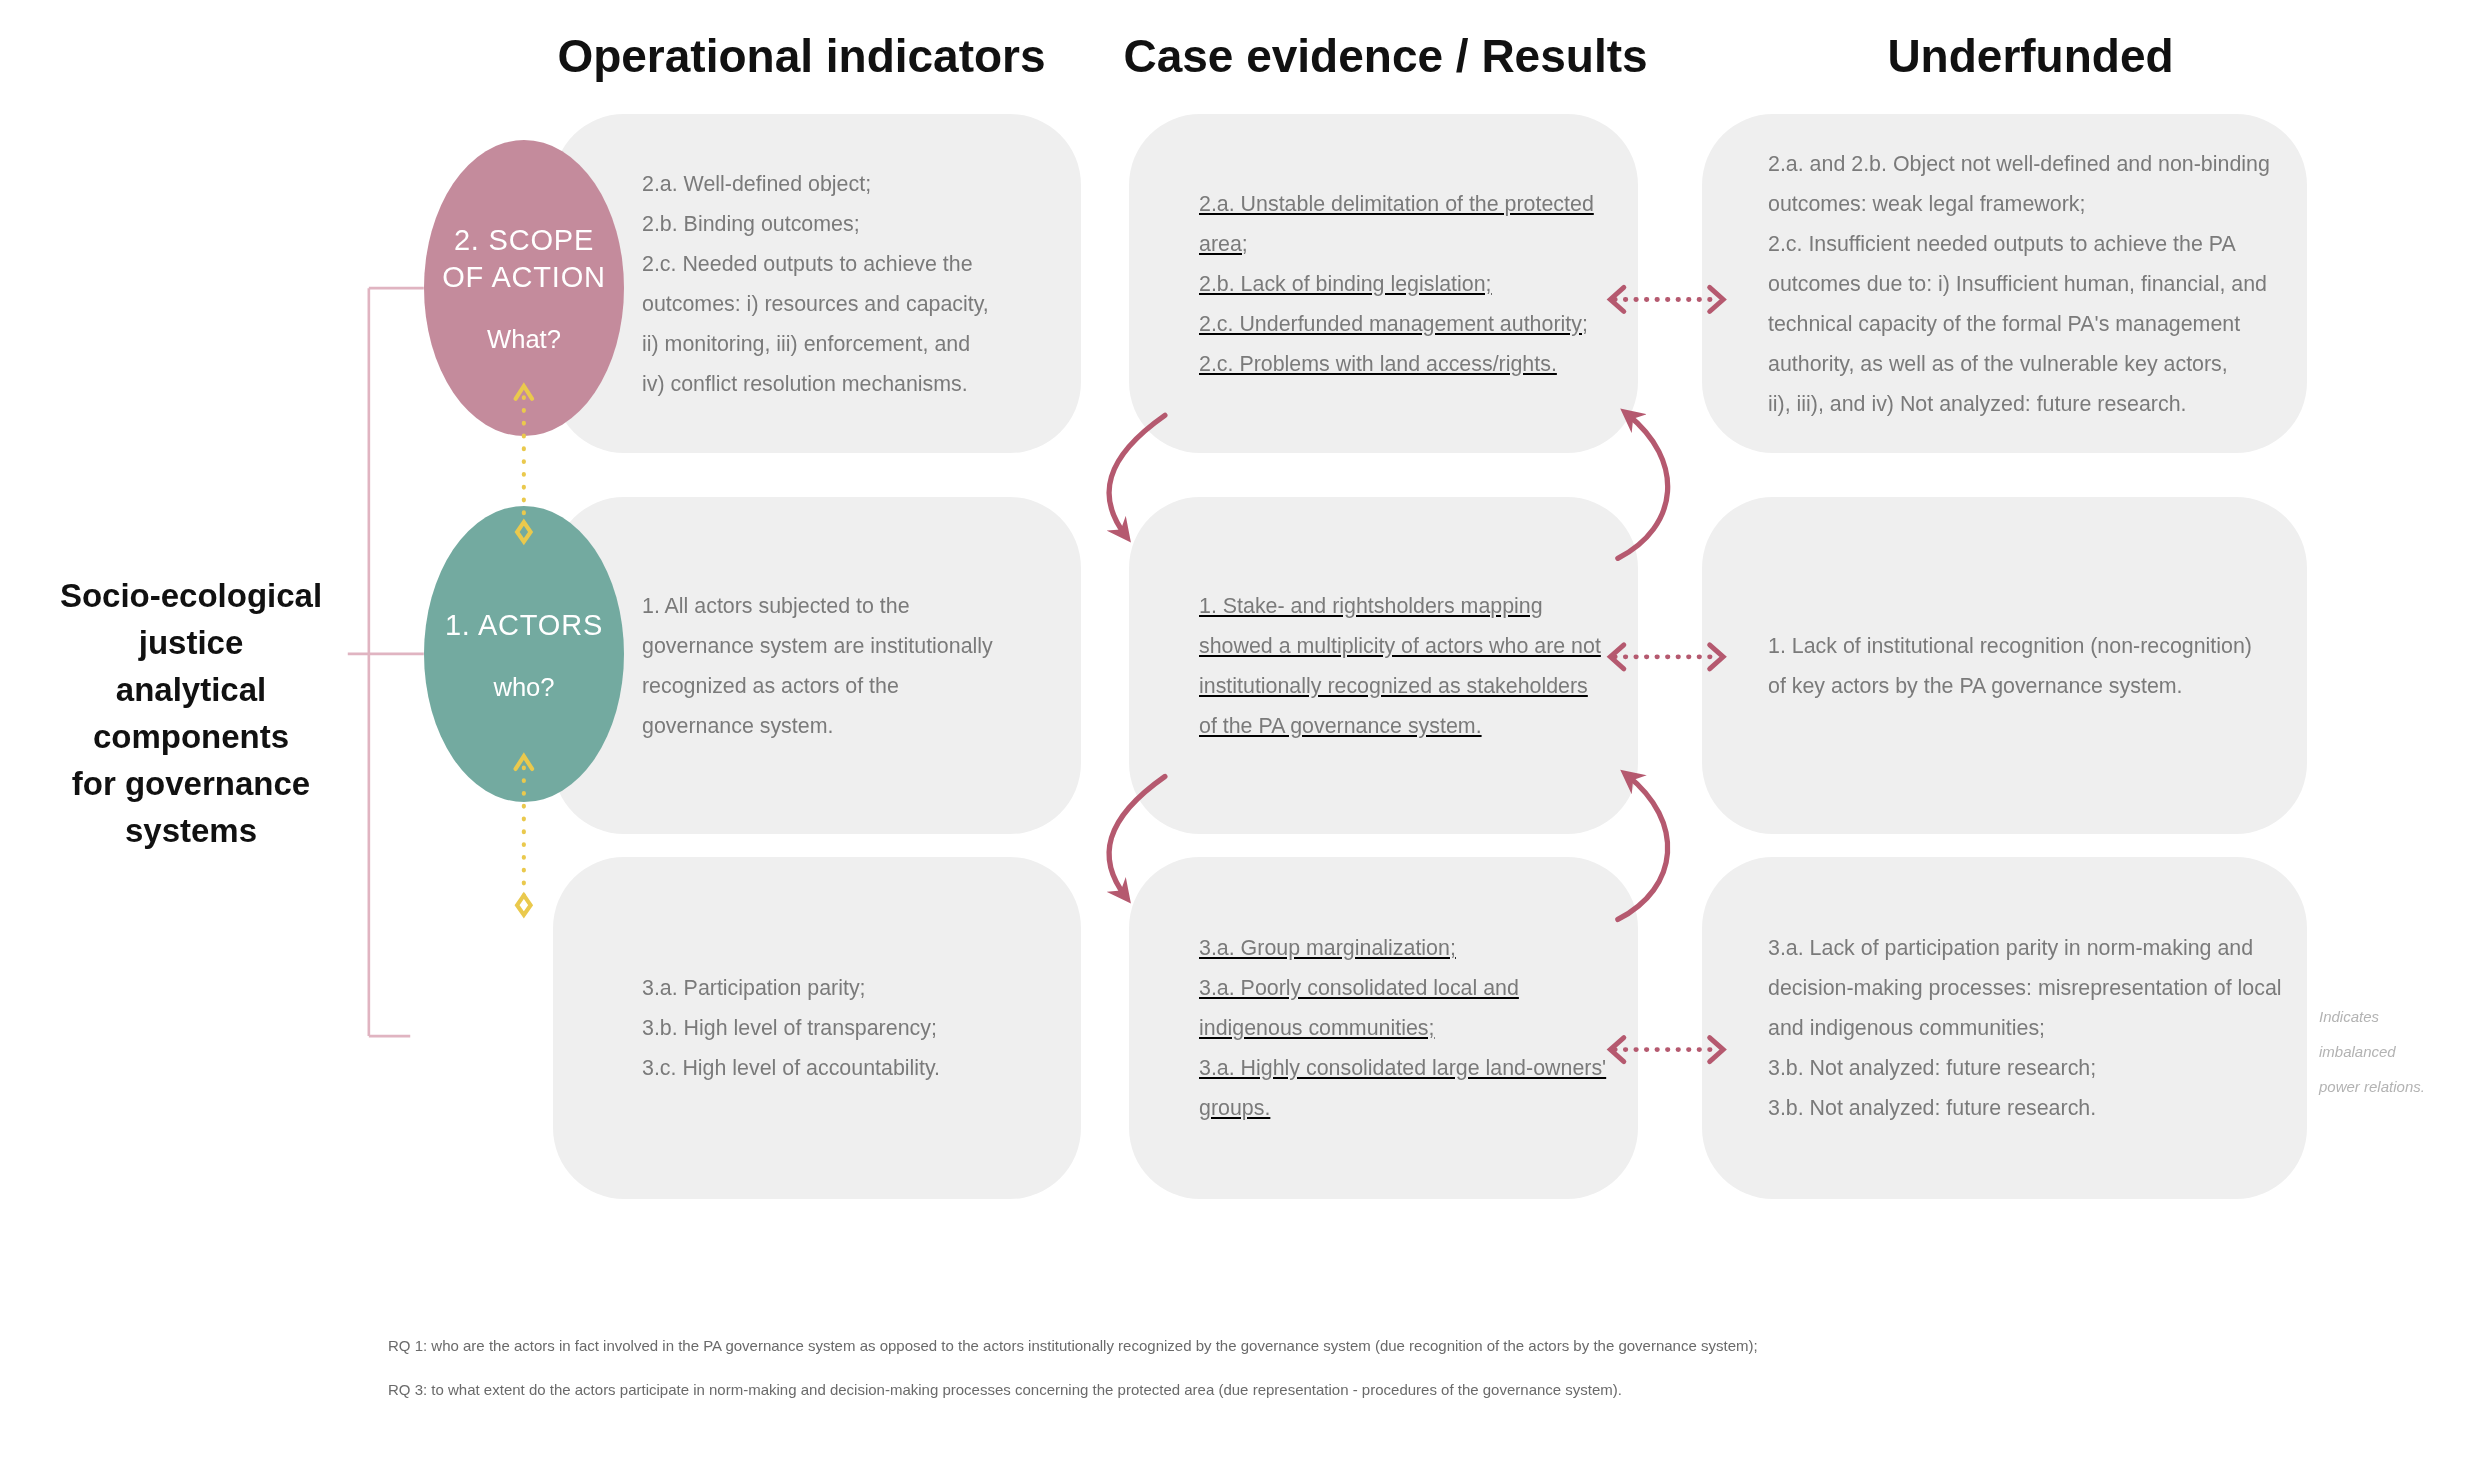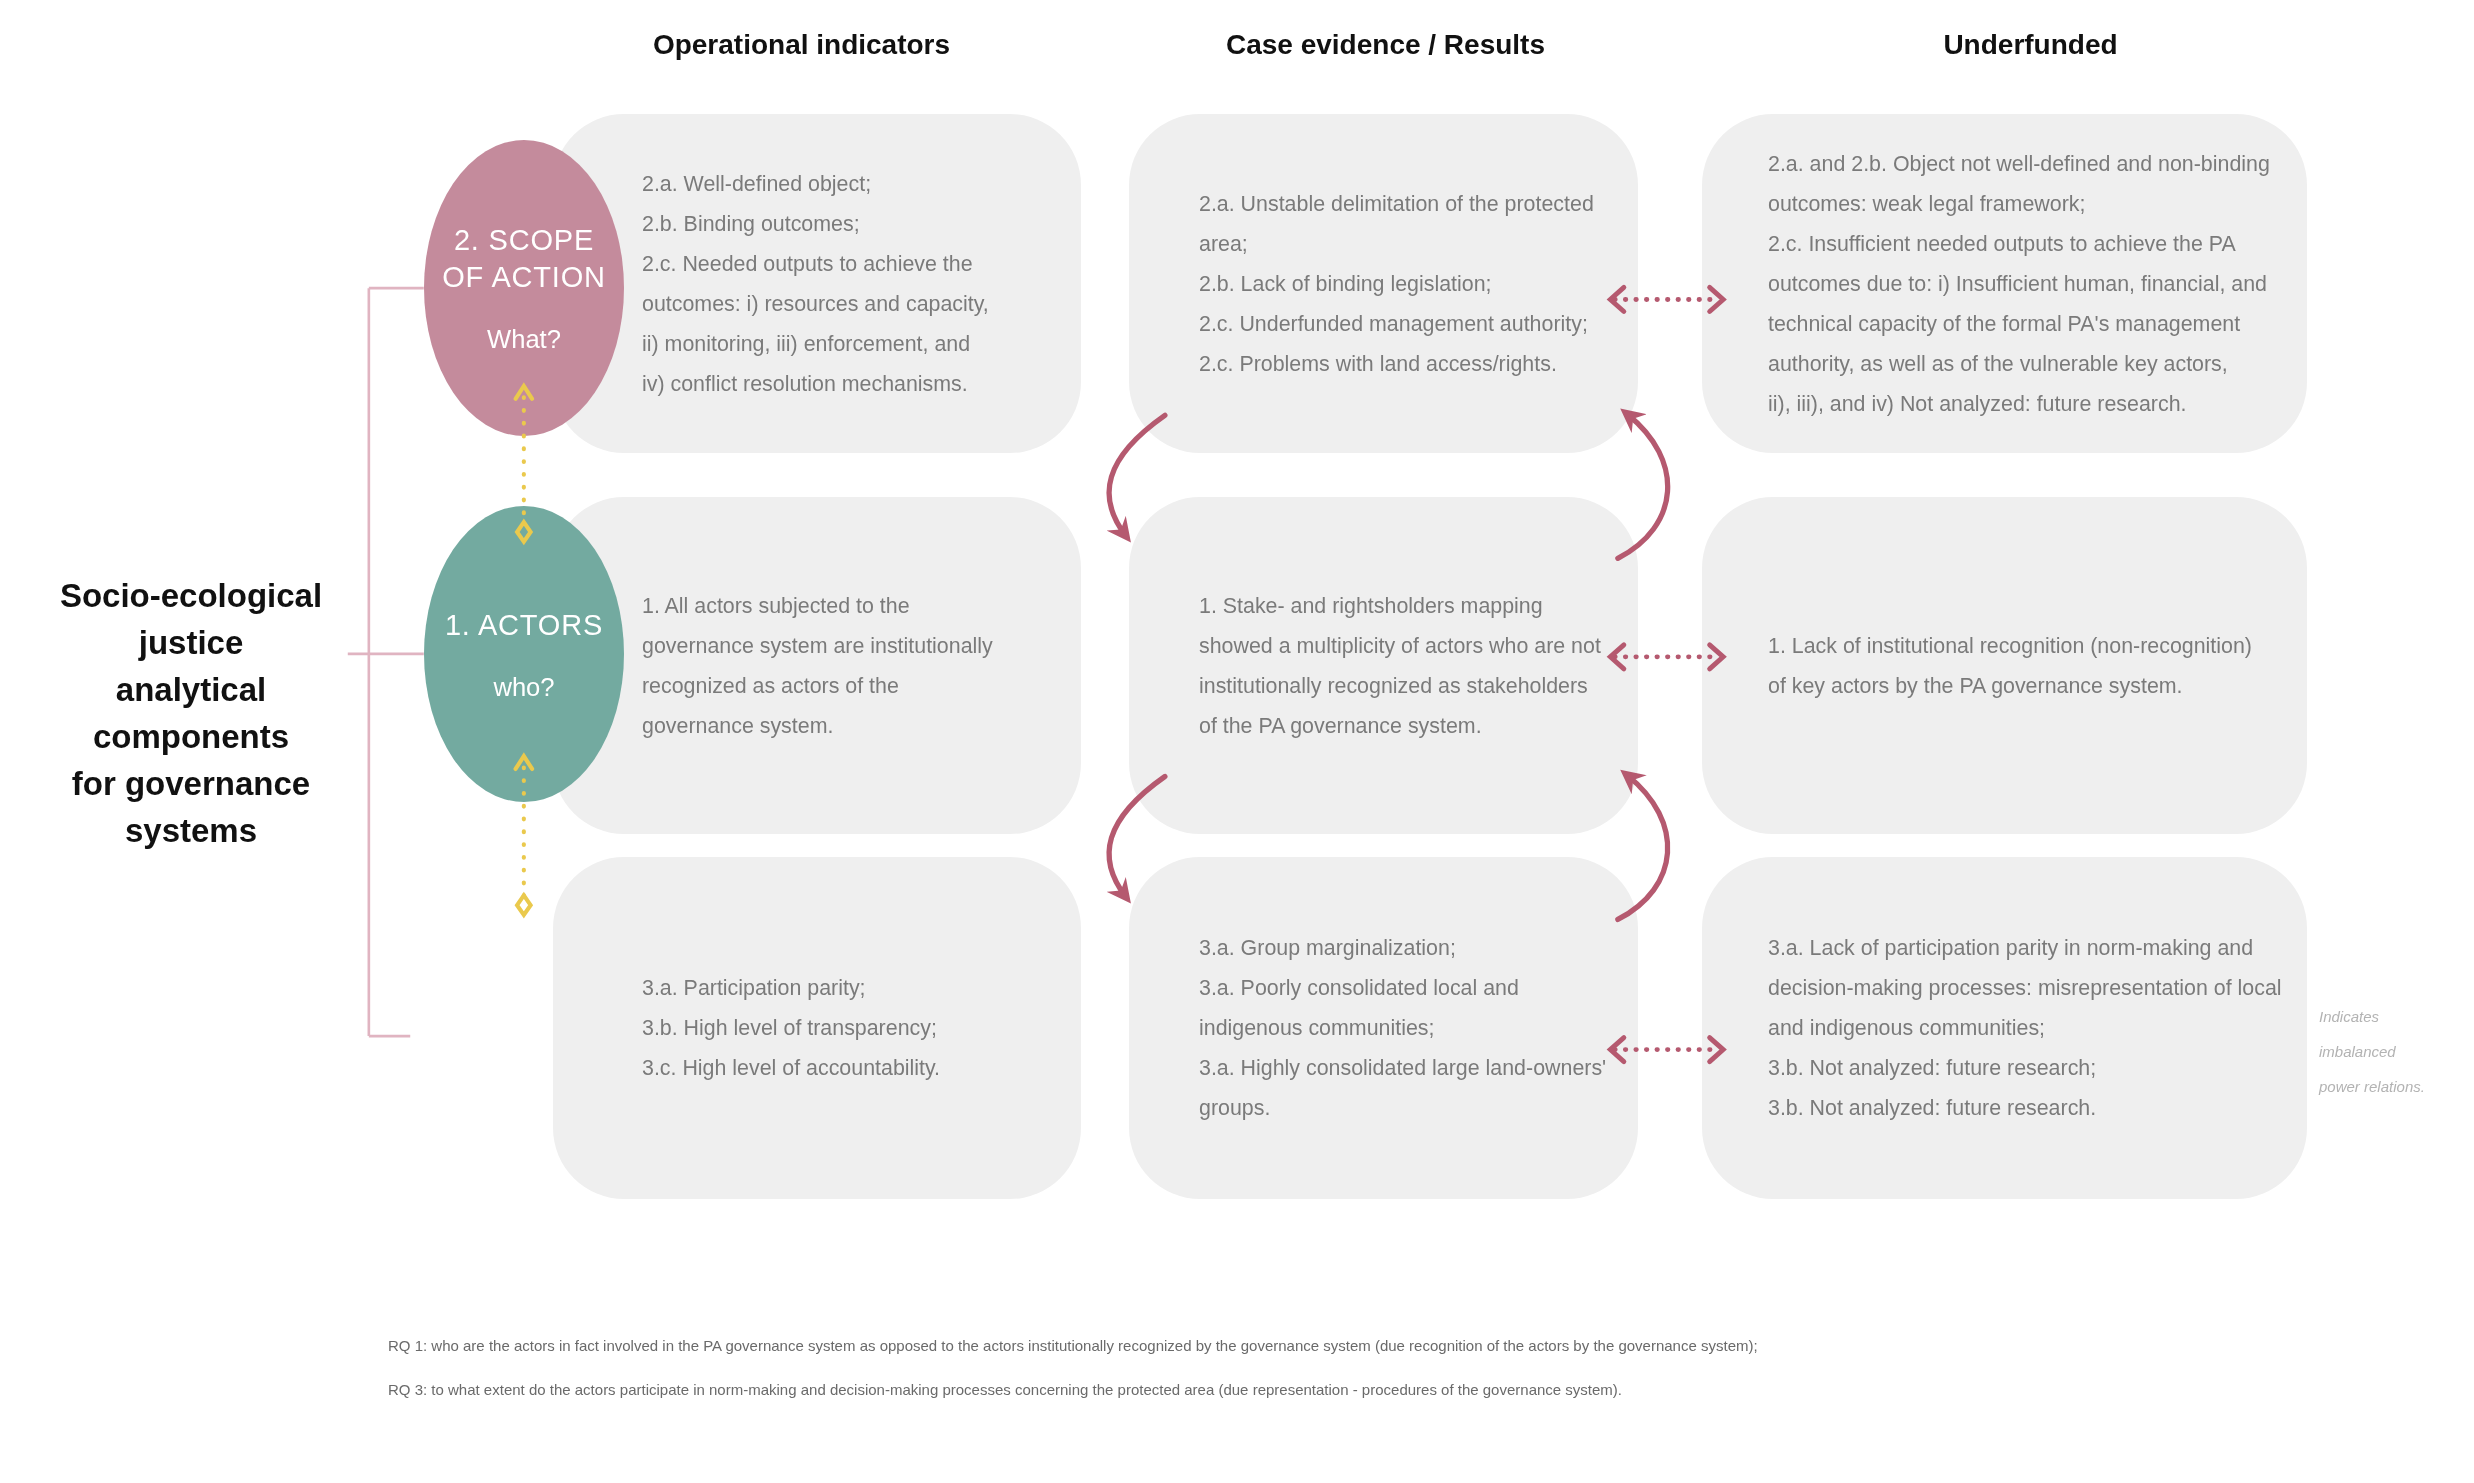--- a/index.html
+++ b/index.html
@@ -1,31 +1,31 @@
 <!DOCTYPE html>
 <html style="--circle-scope: #c48b9c; --circle-actors: #73aaa0; --circle-procedures: #4e80a7; --box-bg: #efefef; --box-text: #7a7a7a; --heading-text: #111111; --arrow-pink: #b5596f; --arrow-yellow: #eac94d; --bracket-pink: #e0b4c1; --note-text: #b3b3b3; --rq-text: #6a6a6a;font-size:12px"><head>
 <meta charset="utf-8">
 <style>
   html,body{margin:0;padding:0;background:#fff;}
   .canvas{position:relative;width:2475px;height:1483px;background:#fff;overflow:hidden;
           font-family:"Liberation Sans","DejaVu Sans",sans-serif;}
 
   .col-head{position:absolute;top:29px;width:527px;text-align:center;
-            font-size:28px;font-weight:700;color:var(--heading-text);}
+            font-size:46px;font-weight:700;color:var(--heading-text);}
   .head-1{left:538px;} .head-2{left:1122px;} .head-3{left:1767px;}
 
   .left-label{position:absolute;left:13.5px;top:572px;width:355px;text-align:center;
               font-size:33px;font-weight:700;color:var(--heading-text);
               line-height:47px;white-space:pre-line;}
 
   .box{position:absolute;background:var(--box-bg);border-radius:71px;
        display:flex;align-items:center;z-index:1;}
   .box-text{white-space:pre-line;color:var(--box-text);font-size:21.4px;line-height:40px;}
   .box-l{left:553px;width:528px;} .box-l .box-text{padding-left:89px;padding-right:30px;}
-  .box-m{left:1129px;width:509px;} .box-m .box-text{padding-left:70px;padding-right:15px;}
+  .box-m{left:1129px;width:509px;text-decoration:underline;} .box-m .box-text{padding-left:70px;padding-right:15px;}
   .box-r{left:1702px;width:605px;} .box-r .box-text{padding-left:66px;padding-right:22.6px;}
   .row-1{top:114px;height:339px;}
   .row-2{top:497px;height:337px;}
   .row-3{top:857px;height:342px;}
 
   .circle{position:absolute;border-radius:50%;z-index:2;display:flex;flex-direction:column;
           align-items:center;justify-content:center;text-align:center;color:#fff;}
   .circle-1{left:424px;top:140px;width:200px;height:296px;background:var(--circle-scope);}
   .circle-2{left:424px;top:506px;width:200px;height:296px;background:var(--circle-actors);}
   .circle-3{left:407px;top:888px;width:233px;height:296px;background:var(--circle-procedures);}

